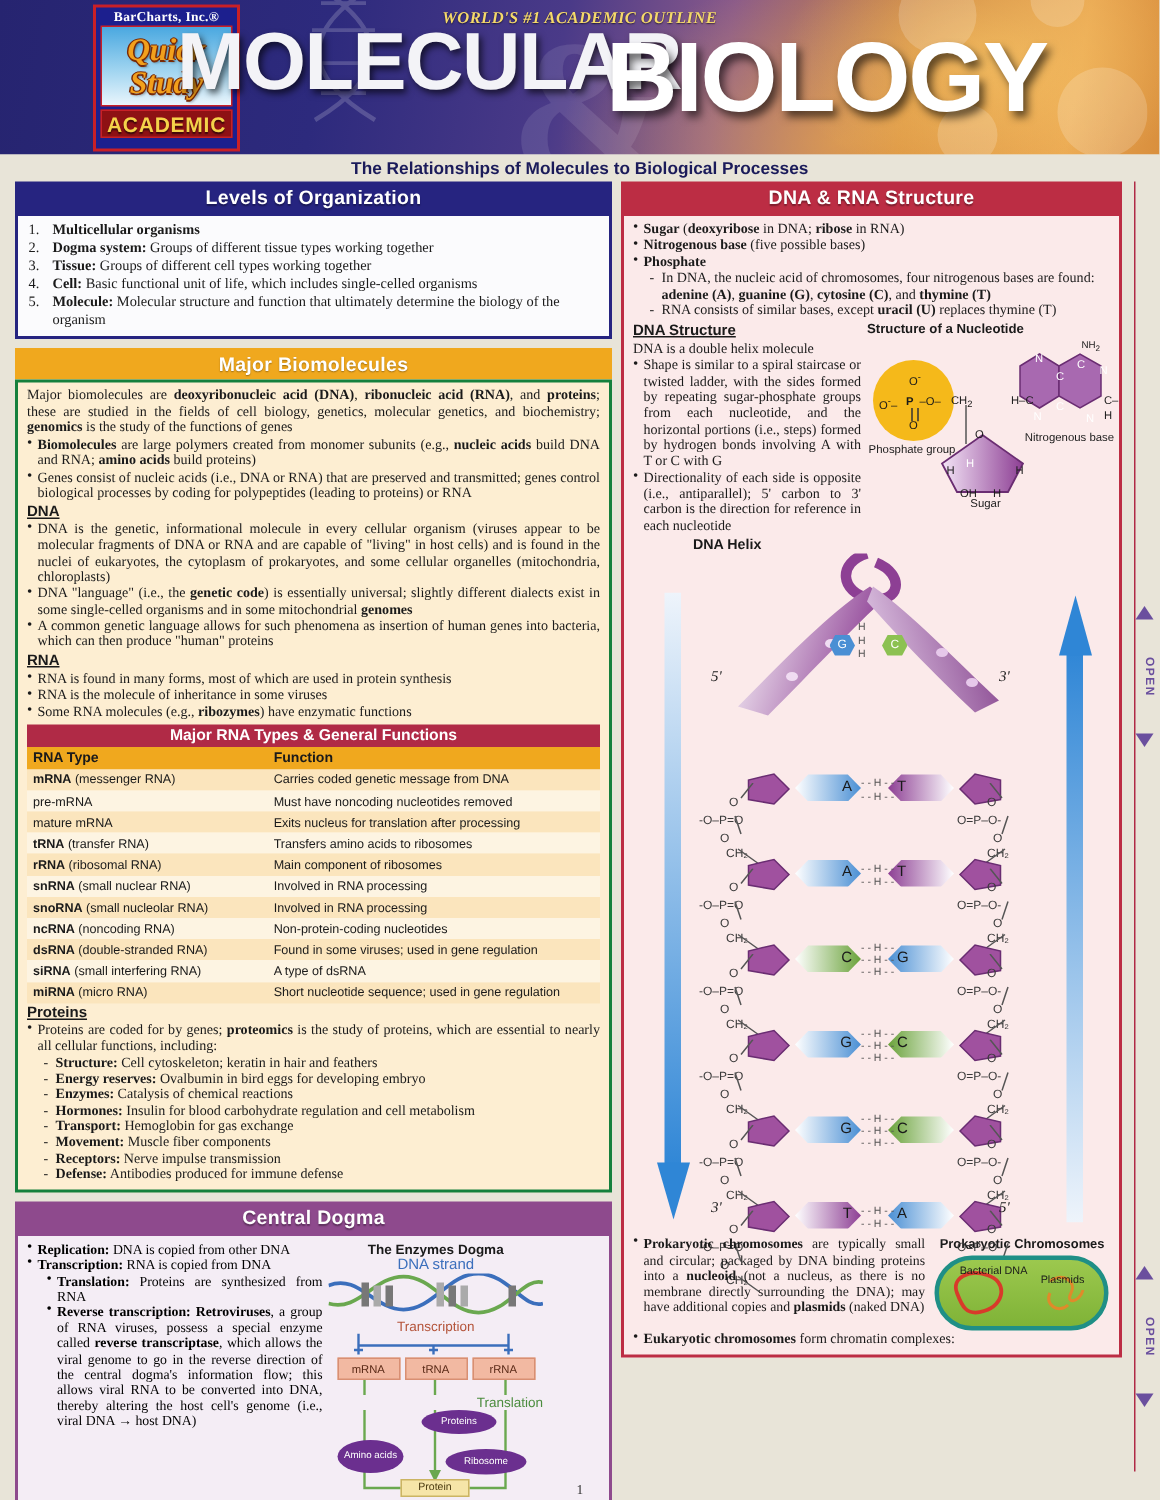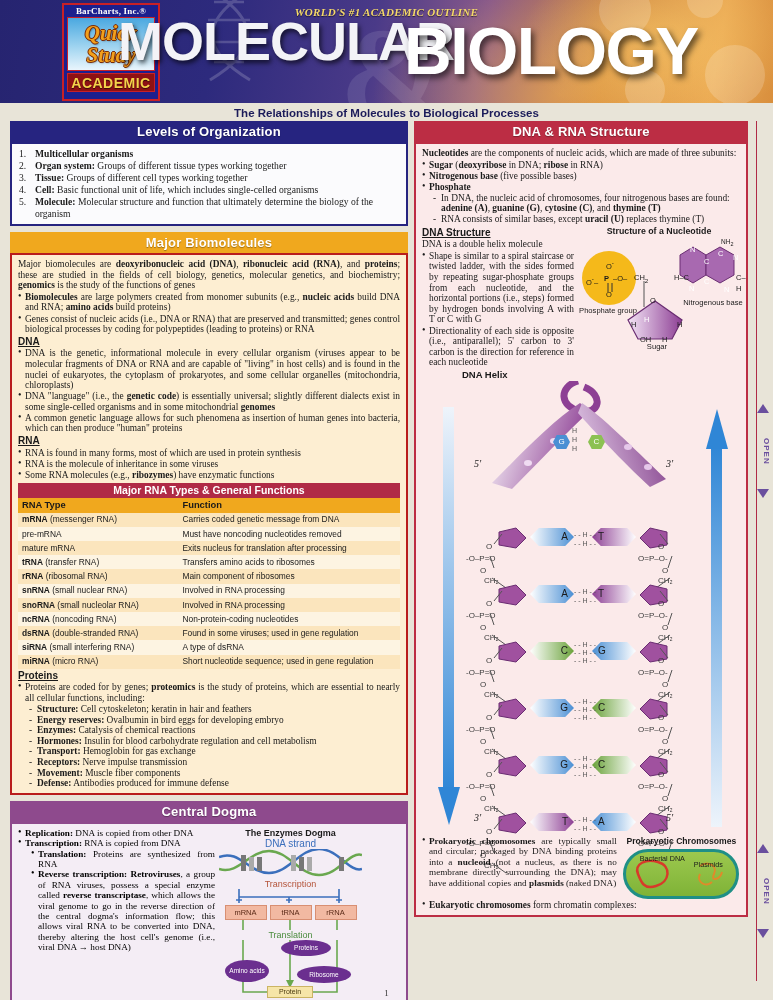--- a/index.html
+++ b/index.html
@@ -96,21 +96,21 @@
     text-shadow: 0 1px 1px rgba(0,0,0,.35);
   }
   .panel-body { font-size:9.4px; line-height:10.6px; color:#1a1a1a; }
 
   .navy  { background:#262480; }
   .gold  { background:#f0a81e; }
   .mauve { background:#8e4a8d; }
   .crim  { background:#bc2d44; }
 
   .bd-navy  { border:2px solid #262480; background:#fbfbfd; padding:4px 5px; }
-  .bd-gold  { border:2px solid #b91c1c; background:#fdeed2; padding:4px 6px; }
+  .bd-gold  { border:2px solid #15803d; background:#fdeed2; padding:4px 6px; }
   .bd-mauve { border:2px solid #8e4a8d; background:#f4edf5; padding:4px 6px; }
   .bd-crim  { border:2px solid #bc2d44; background:#fbeaea; padding:4px 6px; }
 
   ol.levels { list-style:none; counter-reset: lv; }
   ol.levels li {
     counter-increment: lv; position:relative; padding-left:18px;
     font-size:9.6px; line-height:11.6px; margin-bottom:.5px;
   }
   ol.levels li:before {
     content: counter(lv) "."; position:absolute; left:2px; top:0;
@@ -176,37 +176,37 @@
   }
   .cd-box {
     background:#f2b9a2; border:1px solid #d88f73; color:#5a2a17;
     font-family:"Liberation Sans", sans-serif; font-size:7.5px;
     text-align:center; padding:2px 0; width:42px;
   }
   .cd-lbl-trans {
     color:#b4543a; font-family:"Liberation Sans", sans-serif; font-size:9px; text-align:center;
   }
   .cd-lbl-transl {
-    color:#4b8c3e; font-family:"Liberation Sans", sans-serif; font-size:9px; text-align:center;
+    color:#4b8c3e; font-family:"Liberation Sans", sans-serif; font-size:9px; text-align:right;
   }
   .oval {
     background:#6b2f8f; color:#fff; border-radius:50%;
     font-family:"Liberation Sans", sans-serif; font-size:6.5px;
     text-align:center; display:flex; align-items:center; justify-content:center;
   }
   .protein-box {
     background:#f6e5a8; border:1px solid #cbb463; color:#4a3a10;
     font-family:"Liberation Sans", sans-serif; font-size:7px;
     text-align:center; padding:1.5px 0; width:46px;
   }
 
   
   .nuc-fig { position:relative; width:162px; height:118px; }
   .nuc-title {
-    text-align:center; font-family:"Liberation Sans", sans-serif;
+    font-family:"Liberation Sans", sans-serif;
     font-weight:bold; font-size:8.8px; color:#1a1a1a; margin-bottom:1px;
   }
   .phos-circle {
     position:absolute; left:4px; top:14px; width:54px; height:54px;
     border-radius:50%; background:#f5b91a;
   }
   .fig-lbl { position:absolute; font-family:"Liberation Sans", sans-serif; font-size:7.6px; color:#1a1a1a; text-align:center; line-height:8.5px; }
   .fig-atom { position:absolute; font-family:"Liberation Sans", sans-serif; font-size:7.5px; color:#1a1a1a; }
 
   .dna-helix-title {
@@ -286,21 +286,21 @@
     <span>The Relationships of Molecules to Biological Processes</span>
   </div>
 
   <div class="col-left">
 
     <div class="panel">
       <div class="panel-hd navy">Levels of Organization</div>
       <div class="bd-navy panel-body">
         <ol class="levels">
           <li><b>Multicellular organisms</b><span></span></li>
-          <li><b>Organ system:</b><span> Groups of different tissue types working together</span></li>
+          <li><b>Dogma system:</b><span> Groups of different tissue types working together</span></li>
           <li><b>Tissue:</b><span> Groups of different cell types working together</span></li>
           <li><b>Cell:</b><span> Basic functional unit of life, which includes single-celled organisms</span></li>
           <li><b>Molecule:</b><span> Molecular structure and function that ultimately determine the biology of the organism</span></li>
         </ol>
       </div>
     </div>
 
     <div class="panel">
       <div class="panel-hd gold">Major Biomolecules</div>
       <div class="bd-gold panel-body">
@@ -385,22 +385,22 @@
         <div class="sub-hd">Proteins</div>
         <ul class="bul">
           <li>Proteins are coded for by genes; <b>proteomics</b> is the study of proteins, which are essential to nearly all cellular functions, including:</li>
         </ul>
         <ul class="dash">
           <li><b>Structure:</b> Cell cytoskeleton; keratin in hair and feathers</li>
           <li><b>Energy reserves:</b> Ovalbumin in bird eggs for developing embryo</li>
           <li><b>Enzymes:</b> Catalysis of chemical reactions</li>
           <li><b>Hormones:</b> Insulin for blood carbohydrate regulation and cell metabolism</li>
           <li><b>Transport:</b> Hemoglobin for gas exchange</li>
+          <li><b>Movement:</b> Muscle fiber components</li>
           <li><b>Receptors:</b> Nerve impulse transmission</li>
-          <li><b>Movement:</b> Muscle fiber components</li>
           <li><b>Defense:</b> Antibodies produced for immune defense</li>
         </ul>
       </div>
     </div>
 
     <div class="panel">
       <div class="panel-hd mauve">Central Dogma</div>
       <div class="bd-mauve">
         <div class="cd-flex">
           <div class="cd-text">
@@ -463,21 +463,20 @@
         </div>
       </div>
     </div>
   </div>
 
   <div class="col-right">
     <div class="panel">
       <div class="panel-hd crim">DNA &amp; RNA Structure</div>
       <div class="bd-crim panel-body">
 
-        <div class="plain-p"><b>Nucleotides</b> are the components of nucleic acids, which are made of three subunits:</div>
         <ul class="bul">
           <li><b>Sugar</b> (<b>deoxyribose</b> in DNA; <b>ribose</b> in RNA)</li>
           <li><b>Nitrogenous base</b> (five possible bases)</li>
           <li><b>Phosphate</b></li>
         </ul>
         <ul class="dash">
           <li>In DNA, the nucleic acid of chromosomes, four nitrogenous bases are found: <b>adenine (A)</b>, <b>guanine (G)</b>, <b>cytosine (C)</b>, and <b>thymine (T)</b></li>
           <li>RNA consists of similar bases, except <b>uracil (U)</b> replaces thymine (T)</li>
         </ul>
 

